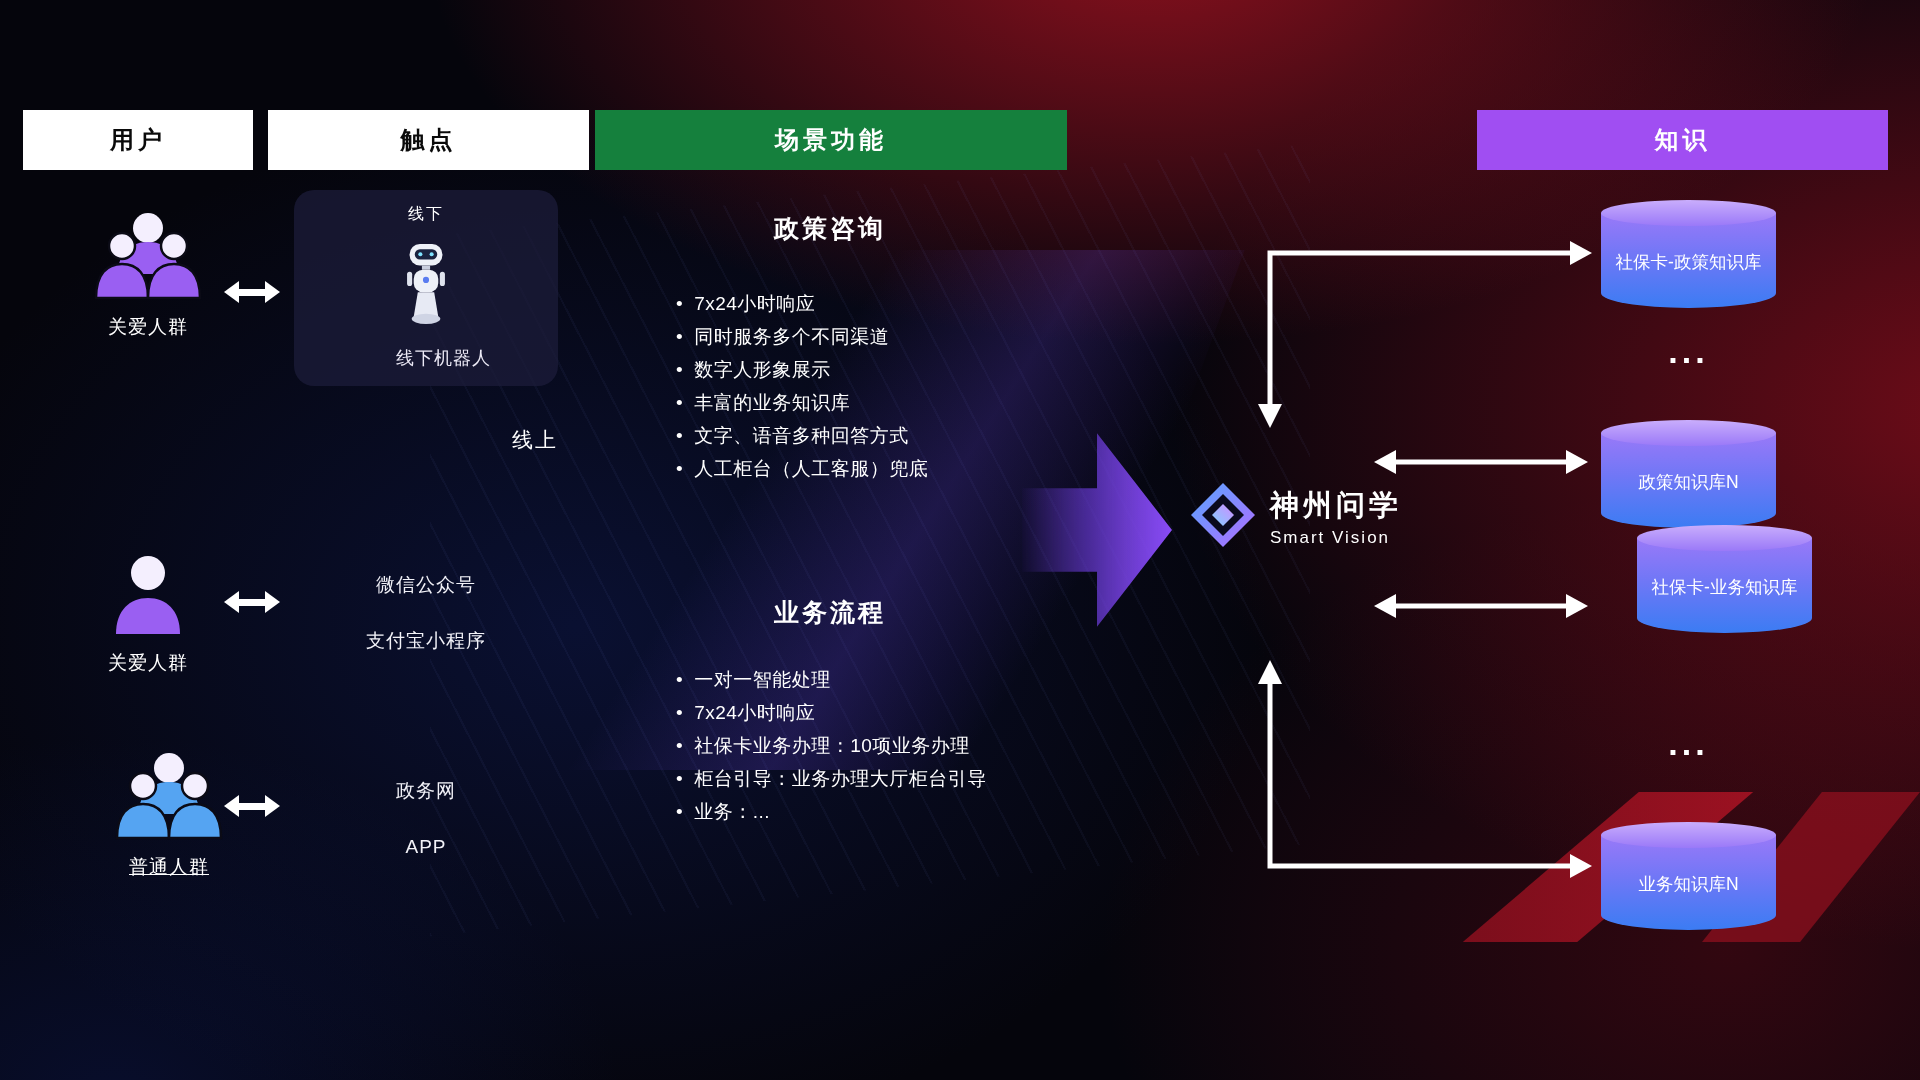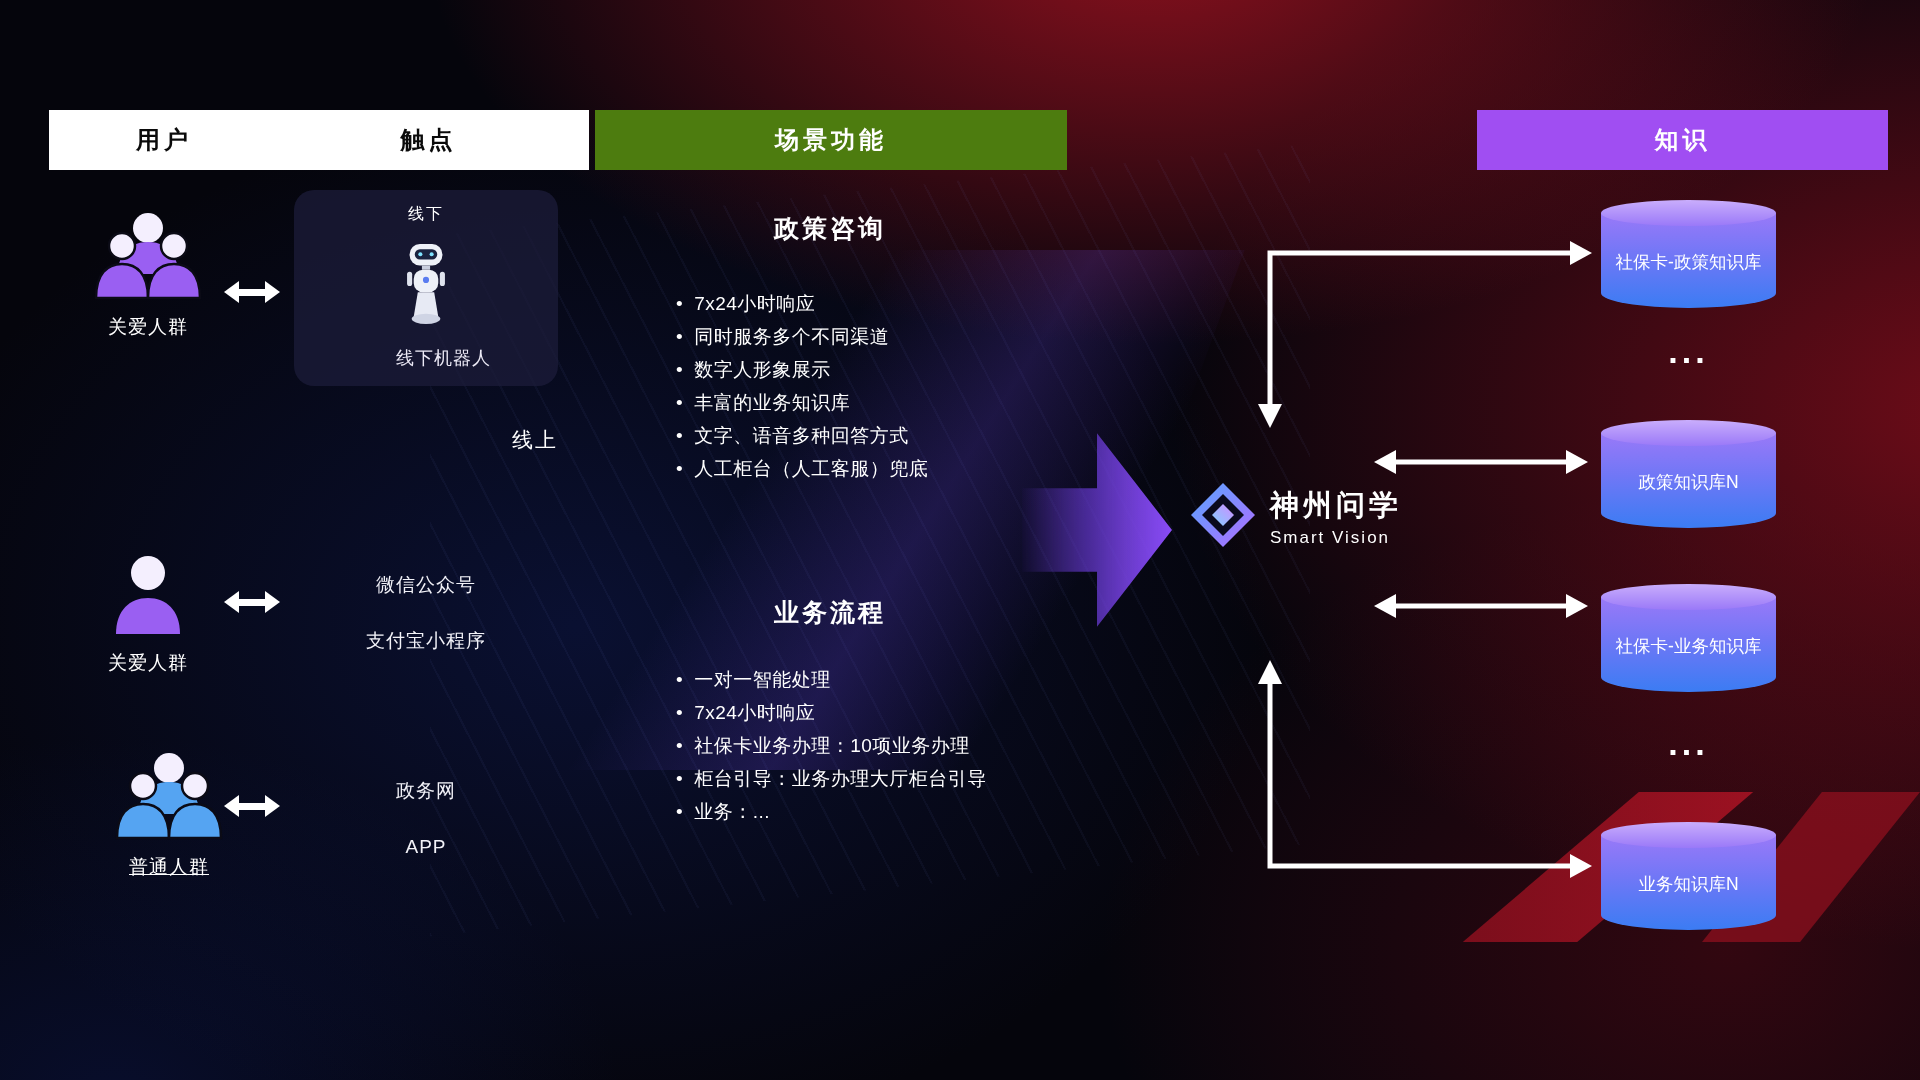--- a/index.html
+++ b/index.html
@@ -24,23 +24,23 @@
     transform:skewX(-20deg); }
   .chev1 { position:absolute; left:1410px; top:792px; width:440px; height:150px;
     background:linear-gradient(90deg,#8c0f1e,#c01527);
     clip-path:polygon(12% 100%, 52% 0, 78% 0, 38% 100%); opacity:.8; }
   .chev2 { position:absolute; left:1702px; top:792px; width:218px; height:150px;
     background:#9c1120; clip-path:polygon(0 100%, 55% 0, 100% 0, 45% 100%); opacity:.65; }
 
   
   .col-hdr { position:absolute; top:110px; height:60px; display:flex; align-items:center; justify-content:center;
     font-weight:bold; font-size:24px; letter-spacing:4px; }
-  .h0 { left:49px;  width:230px; background:#ffffff; color:#0a0a0a; }
+  .h0 { left:23px;  width:230px; background:#ffffff; color:#0a0a0a; }
   .h1 { left:268px; width:321px; background:#ffffff; color:#0a0a0a; }
-  .h2 { left:595px; width:472px; background:#4d7c0f; color:#ffffff; }
+  .h2 { left:595px; width:472px; background:#15803d; color:#ffffff; }
   .h3 { left:1072px; width:399px; background:#a04ef2; color:#ffffff; }
   .h4 { left:1477px; width:411px; background:#a04ef2; color:#ffffff; }
 
   
   .user { position:absolute; display:flex; flex-direction:column; align-items:center; }
   .u0 { left:76px;  top:208px; width:144px; }
   .u1 { left:92px;  top:548px; width:112px; }
   .u2 { left:96px;  top:748px; width:146px;text-decoration:underline; }
   .user-label { margin-top:10px; font-size:19px; letter-spacing:1px; }
 
@@ -73,21 +73,21 @@
   .flow-arrow { position:absolute; left:1022px; top:420px; width:150px; height:220px;
     background:linear-gradient(90deg, rgba(90,50,190,0) 0%, rgba(105,60,215,.55) 45%, #8a4cf8 100%);
     clip-path:polygon(0 31%, 50% 31%, 50% 6%, 100% 50%, 50% 94%, 50% 69%, 0 69%);
     filter:drop-shadow(0 0 18px rgba(130,70,255,.45)); }
   .logo { position:absolute; left:1190px; top:482px; display:flex; align-items:center; gap:14px; }
   .logo-name { font-size:29px; font-weight:bold; letter-spacing:4px; }
   .logo-sub { font-size:17px; letter-spacing:2px; margin-top:2px; }
 
   
   .db { position:absolute; left:1601px; width:175px; height:108px; }
-  .db1 { top:200px; } .db2 { top:420px; } .db3 { top:584px; } .db4 { top:822px; }
+  .db1 { top:200px; } .db2 { top:420px; } .db3 { top:525px;margin-left:36px; } .db4 { top:822px; }
   .db-top  { position:absolute; left:0; top:0; width:175px; height:26px; border-radius:50%;
     background:linear-gradient(180deg,#c9adfc,#9a79f8); z-index:2; }
   .db-body { position:absolute; left:0; top:13px; width:175px; height:95px;
     background:linear-gradient(180deg,#9a79f8 0%, #7077f6 45%, #3b7cf3 100%);
     border-radius:0 0 87px 87px / 0 0 15px 15px; }
   .db-label { position:absolute; left:8px; right:8px; top:16px; height:92px; z-index:3;
     display:flex; align-items:center; justify-content:center; text-align:center;
     font-size:17.5px; line-height:24px; color:#fff; }
   .dots { position:absolute; left:1601px; width:175px; text-align:center;
     font-size:34px; font-weight:bold; letter-spacing:4px; color:#fff; }

